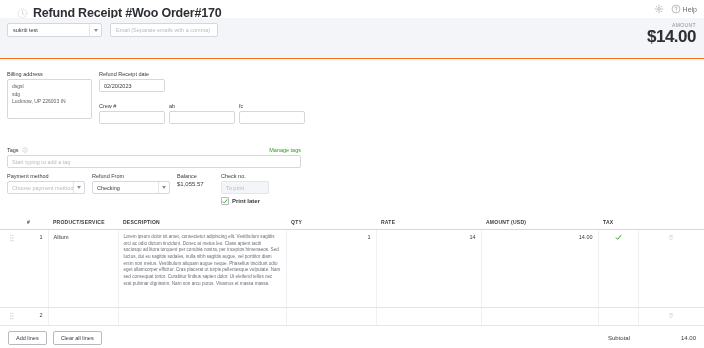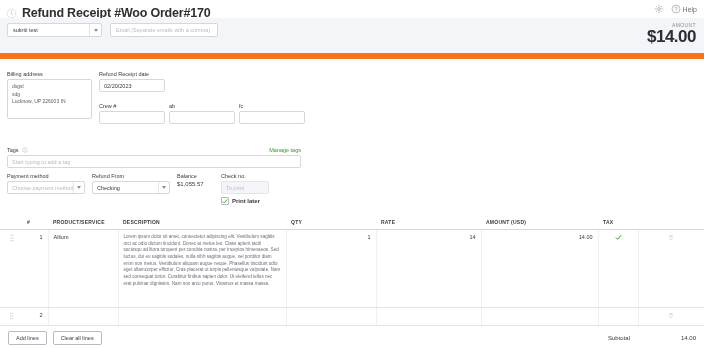--- a/index.html
+++ b/index.html
@@ -11,38 +11,38 @@
     overflow: hidden;
   }
   .page { position: relative; width: 704px; height: 348px; background: #fff; }
 
   
   .header {
     position: absolute; top: 0; left: 0; width: 704px; height: 18px;
     background: #ffffff;
     display: flex; align-items: center;
   }
-  .hdr-left { display: flex; align-items: center; gap: 5px; padding-left: 6px; margin-top: 8px; }
+  .hdr-left { display: flex; align-items: center; gap: 5px; padding-left: 17px; margin-top: 8px; }
   .clock-icon { width: 11px; height: 11px; flex: 0 0 11px; opacity: .55; }
   .title {
     font-size: 12.5px; font-weight: bold; letter-spacing: -0.2px;
     color: #2c2f33; white-space: nowrap;
   }
   .hdr-right {
     margin-left: auto; display: flex; align-items: center; gap: 7px;
     padding-right: 7px; color: #6b6f76;
   }
   .gear-icon, .help-icon { width: 10px; height: 10px; opacity: .65; }
   .help-wrap { display: flex; align-items: center; gap: 2px; }
   .help-label { font-size: 7px; color: #6b6f76; }
 
   
   .subhead {
     position: absolute; top: 18px; left: 0; width: 704px; height: 41px;
-    background: #f4f5f8; border-bottom: 6px solid #f97316;
+    background: #f4f5f8; border-bottom: 1px solid #f97316;
   }
   .recip-select {
     position: absolute; top: 5px; left: 7px; width: 95px; height: 14px;
     background: #fff; border: 1px solid #d4d7dc; border-radius: 2px;
     display: flex; align-items: center;
   }
   .recip-name {
     font-size: 5.5px; color: #393a3d; padding-left: 5px; flex: 1;
     overflow: hidden; white-space: nowrap;
   }

